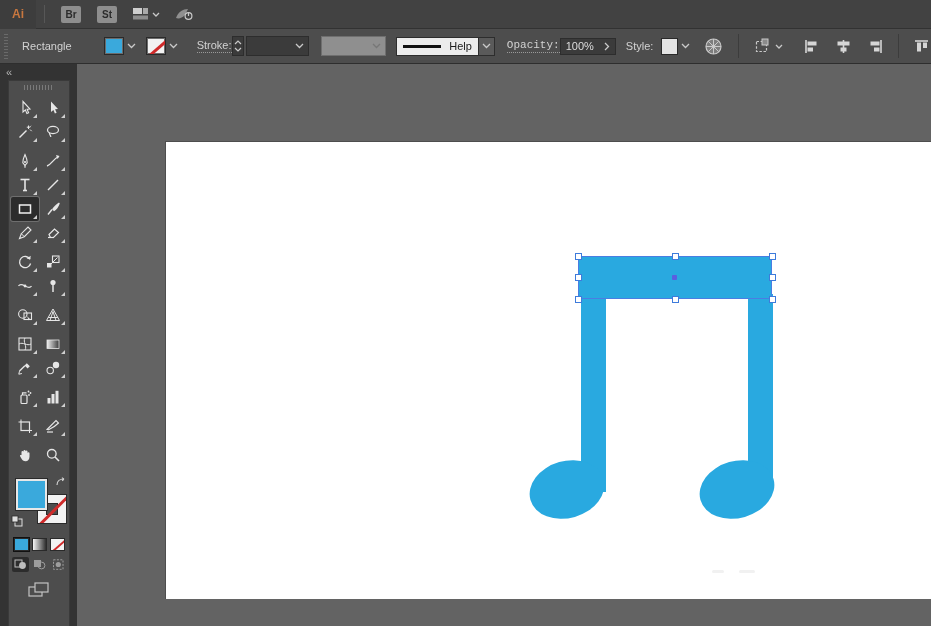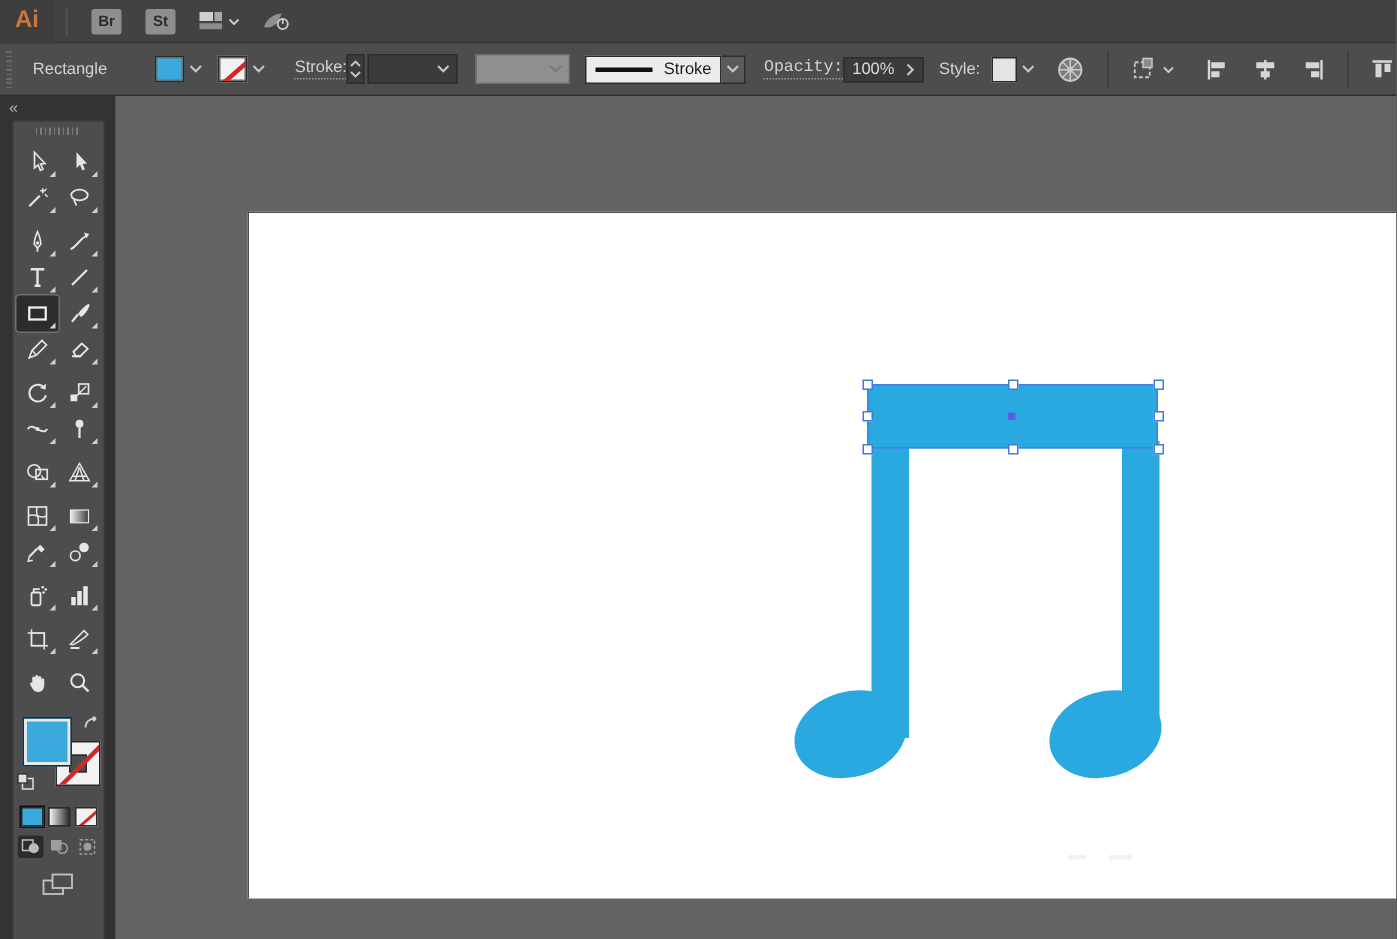--- a/index.html
+++ b/index.html
@@ -11,21 +11,21 @@
     -webkit-font-smoothing:antialiased;
   }
 
   
   .menubar {
     height:29px; background:#424242; display:flex; align-items:center;
     border-bottom:1px solid #323232; padding-right:6px;
   }
   .ai-logo {
     width:36px; height:29px; display:flex; align-items:center; justify-content:center;
-    color:#c8773f; font-weight:bold; font-size:16px; background:#3d3d3d;
+    color:#c8773f; font-weight:bold; font-size:12px; background:#3d3d3d;
   }
   .menu-items { display:flex; align-items:center; margin-left:10px; }
   .menu-item { padding:0 12px; line-height:29px; color:#d6d6d6; font-size:12px; cursor:default; }
   .mb-sep { width:1px; height:18px; background:#575757; margin:0 8px; }
   .mb-btn {
     width:20px; height:17px; background:#8e8e8e; color:#2b2b2b; font-size:10px; font-weight:bold;
     display:flex; align-items:center; justify-content:center; border-radius:2px; margin:0 8px;
   }
   .mb-icon { display:flex; align-items:center; margin:0 7px; }
   .chev { display:inline-block; margin-left:3px; }
@@ -238,21 +238,21 @@
 
     <div class="dd-disabled" style="width:78px;">
       <svg width="9" height="6" viewBox="0 0 9 6">
         <polyline points="1,1 4.5,4.5 8,1" fill="none" stroke="#777" stroke-width="1.3"></polyline>
       </svg>
     </div>
 
     <div style="display:flex; align-items:center;">
       <div class="brush-field">
         <span class="brush-line"></span>
-        <span>Stroke</span>
+        <span>Help</span>
       </div>
       <div class="chev-box">
         <svg width="9" height="6" viewBox="0 0 9 6">
           <polyline points="1,1 4.5,4.5 8,1" fill="none" stroke="#c9c9c9" stroke-width="1.3"></polyline>
         </svg>
       </div>
     </div>
 
     <span class="cb-link" style="margin-left:12px;font-family:Liberation Mono, monospace;">Opacity:</span>
     <div class="opacity-field">

